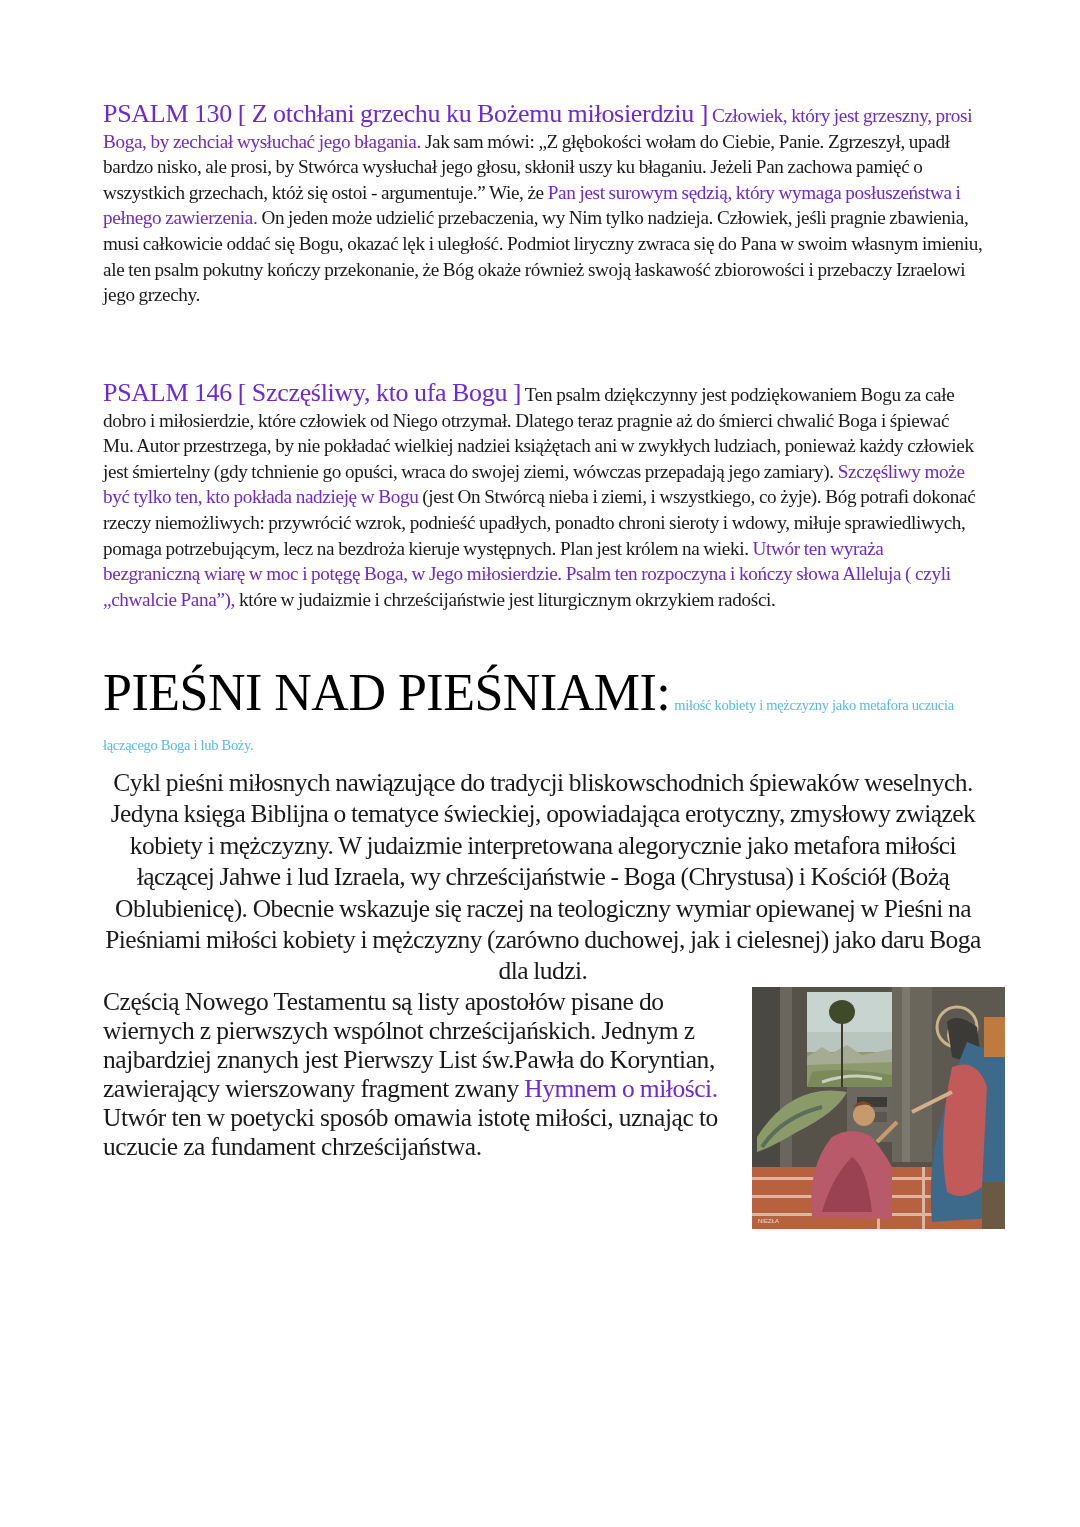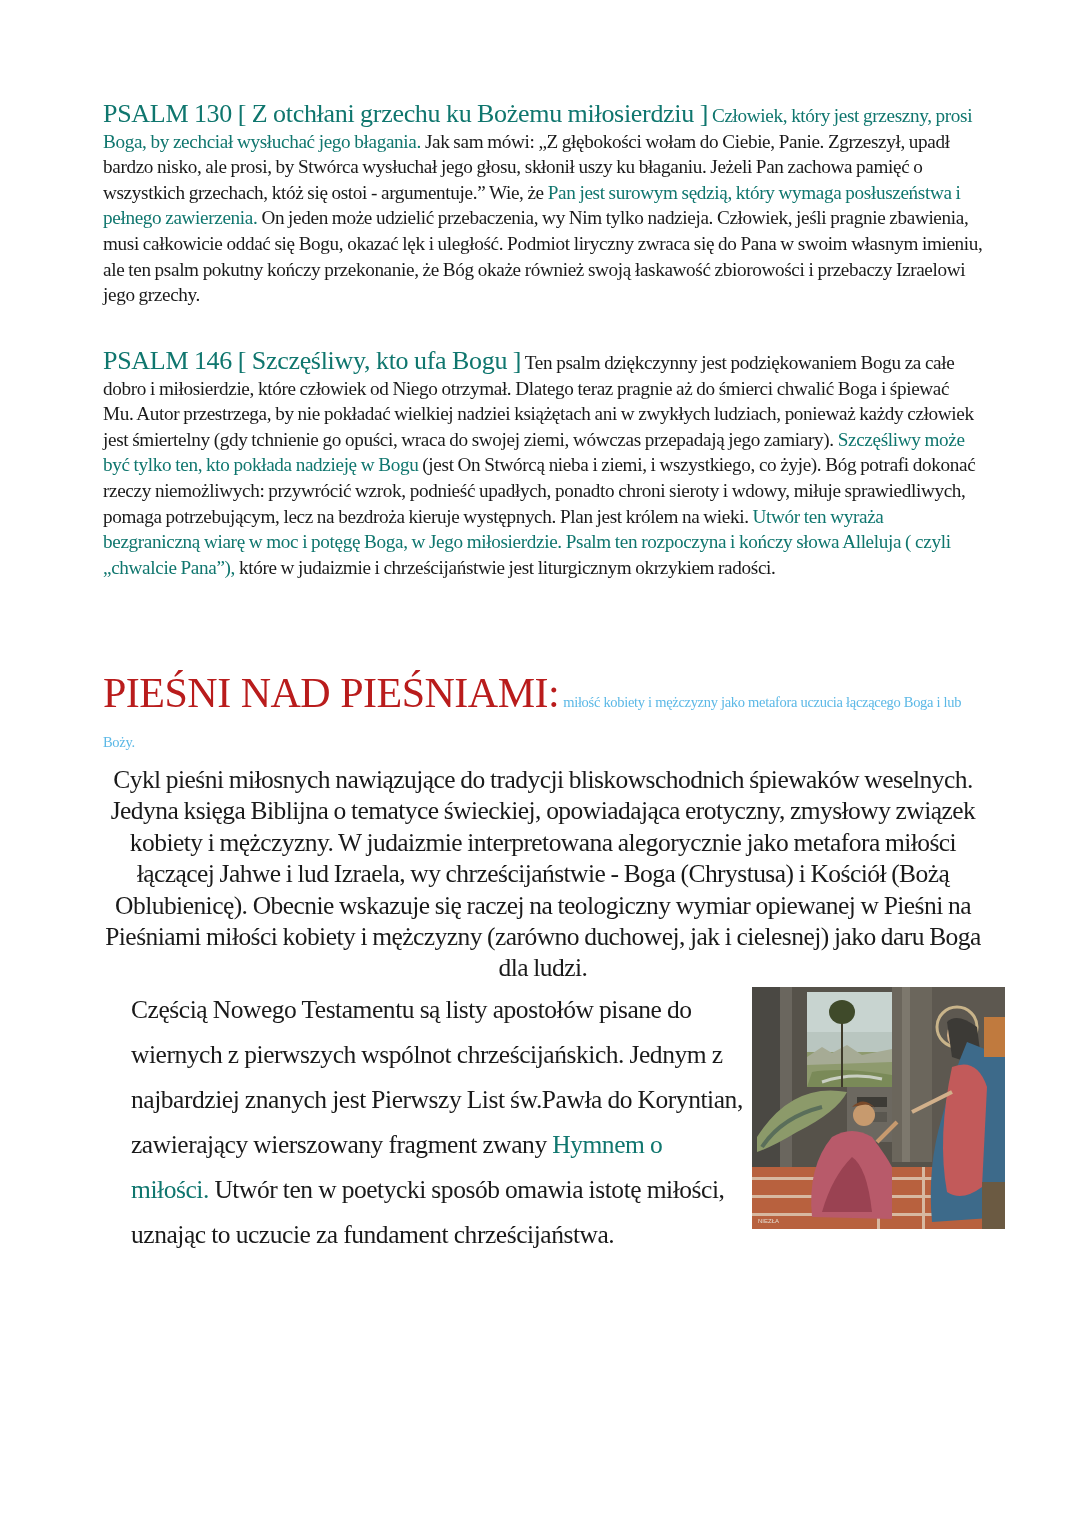--- a/index.html
+++ b/index.html
@@ -8,43 +8,43 @@
       background: #ffffff;
     }
     body {
       width: 1080px;
       height: 1527px;
       position: relative;
       overflow: hidden;
       font-family: "Liberation Serif", "DejaVu Serif", serif;
       color: #1a1a1a;
     }
-    .blue { color: #0f766e; font-family: Liberation Serif, serif; }
+    .blue { color: #6d28d9; font-family: Liberation Serif, serif; }
 
     .psalm {
       position: absolute;
       left: 103px;
       width: 880px;
       font-size: 19.2px;
       line-height: 25.6px;
       letter-spacing: -0.35px;
       word-spacing: -0.5px;
     }
     .psalm .psalm-title {
       font-size: 26px;
       letter-spacing: -0.3px;
     }
     #psalm130 { top: 101px; }
-    #psalm146 { top: 348px; }
+    #psalm146 { top: 380px; }
 
     .big-heading {
-      font-size: 42px;
+      font-size: 52px;
       line-height: 44px;
       letter-spacing: -0.5px;
-      color: #b91c1c;
+      color: #000000;
     }
     .section-song {
       position: absolute;
       left: 103px;
       top: 671px;
       width: 880px;
     }
     .section-song .subtitle {
       font-size: 14.5px;
       line-height: 22px;
@@ -67,25 +67,24 @@
       position: absolute;
       left: 103px;
       top: 984px;
       width: 640px;
     }
     .section-letters .big-heading {
       line-height: 44px;
     }
     .section-letters .body-text {
       font-size: 25.5px;
-      line-height: 45px;
+      line-height: 29px;
       letter-spacing: -0.45px;
       word-spacing: -0.4px;
       margin-top: 3px;
-      margin-left: 28px;
     }
 
     .painting {
       position: absolute;
       left: 752px;
       top: 987px;
       width: 253px;
       height: 242px;
       overflow: hidden;
       background: #5a5750;

